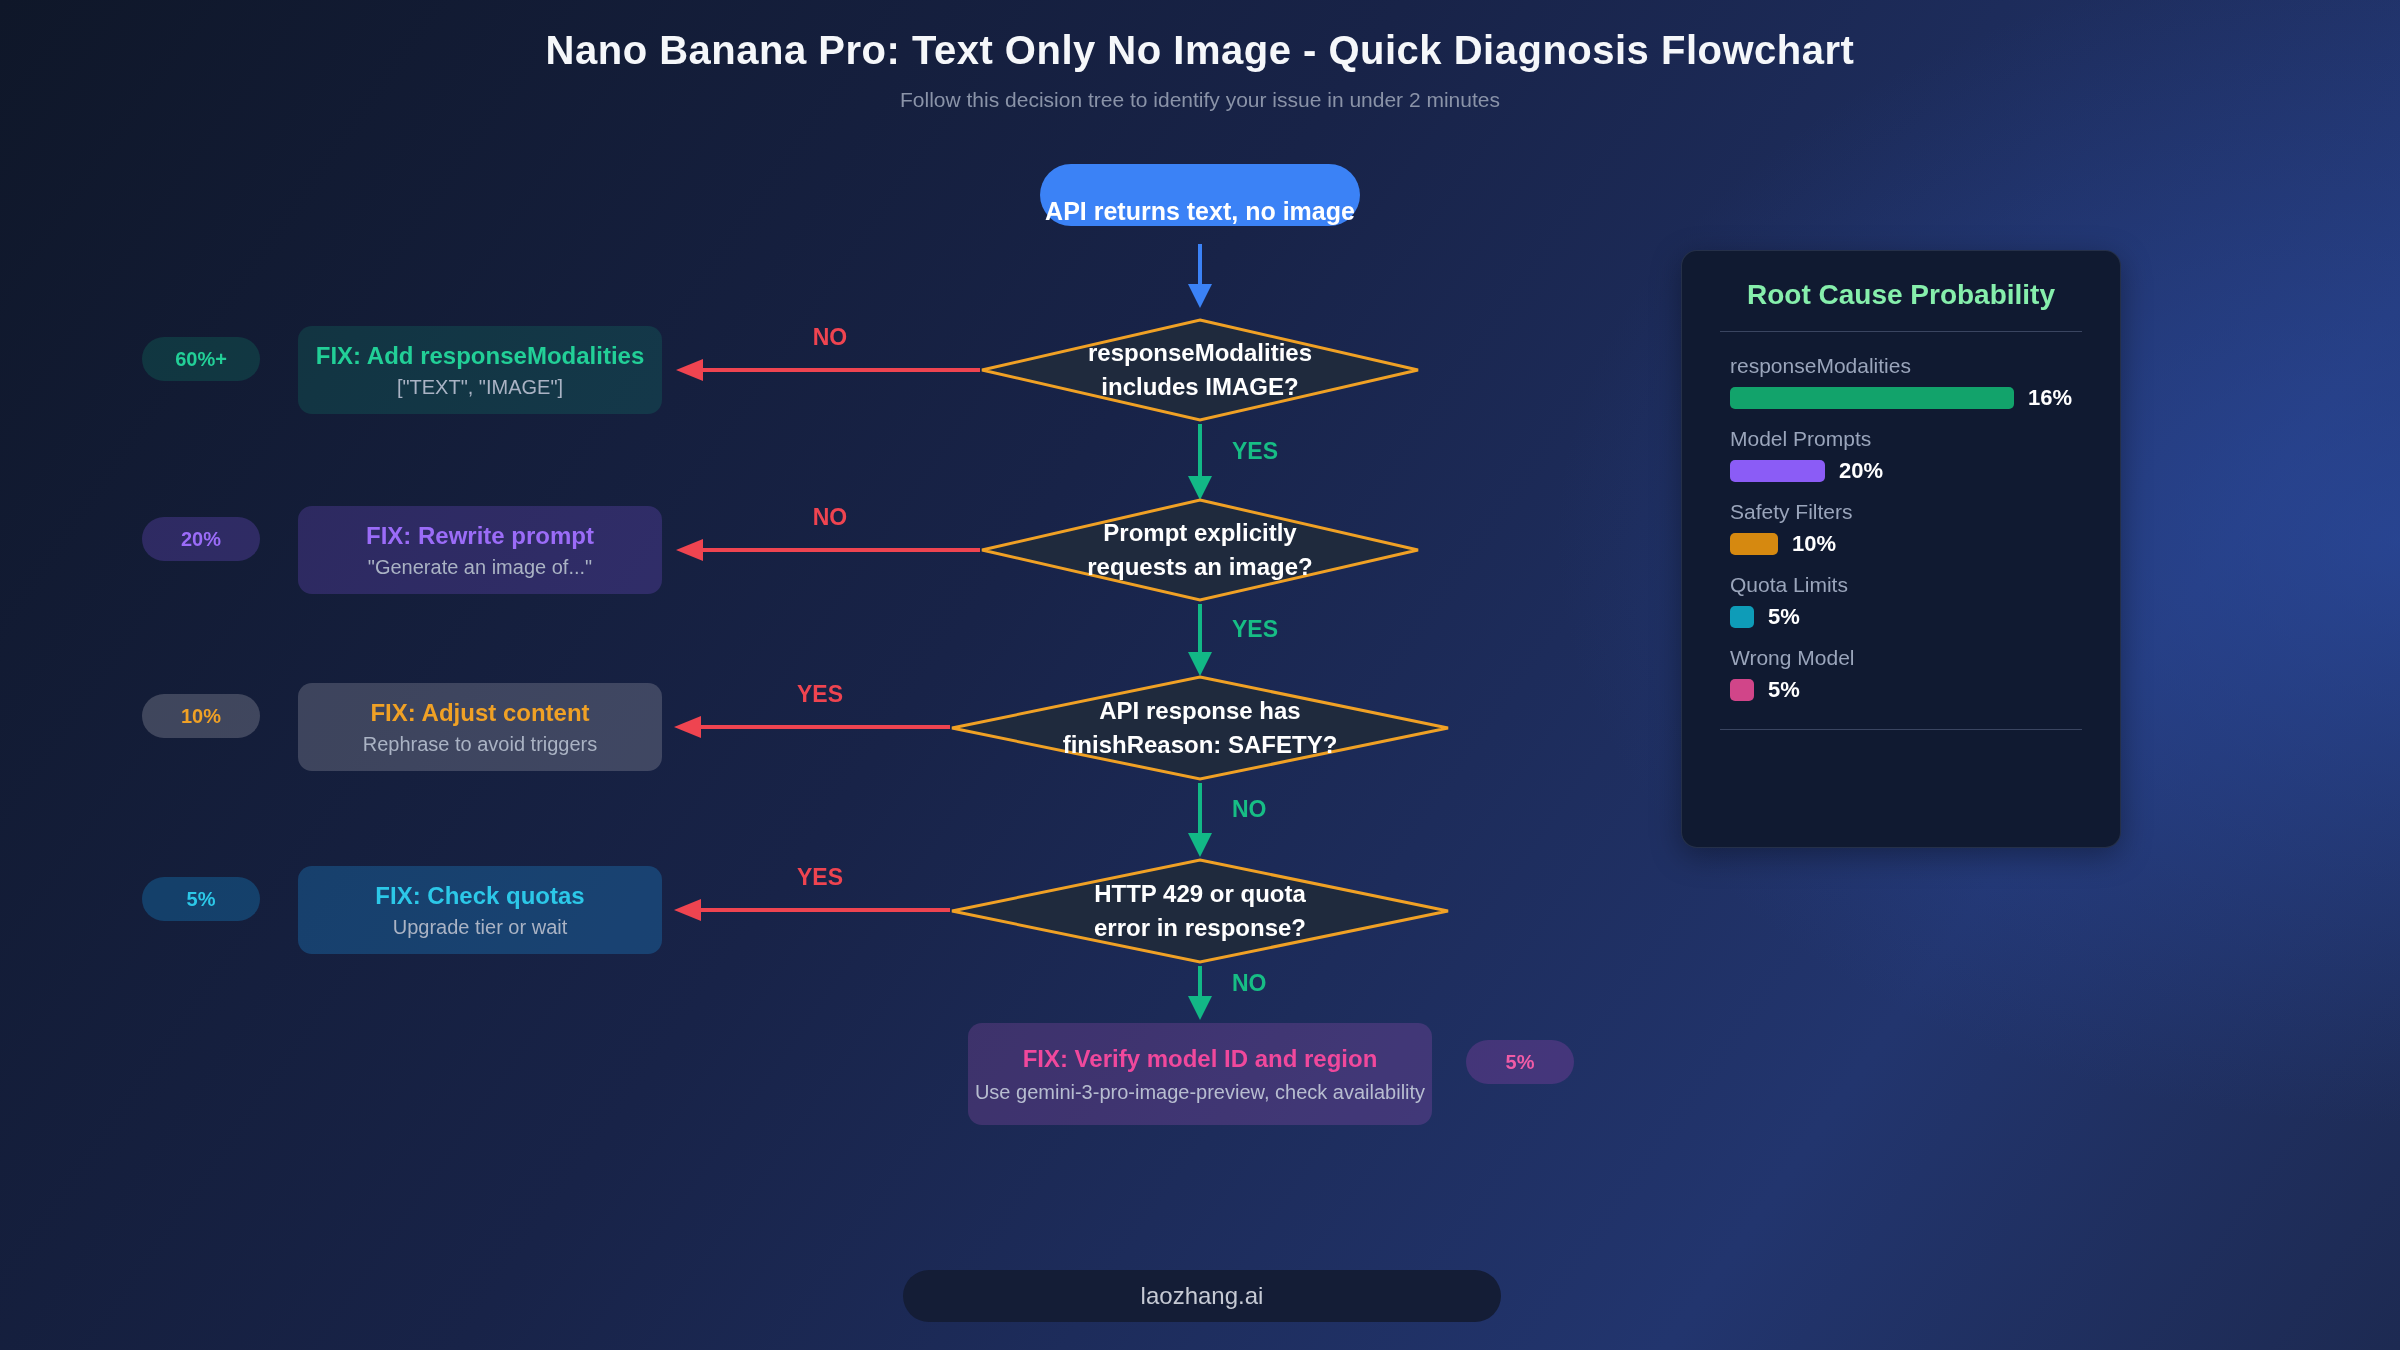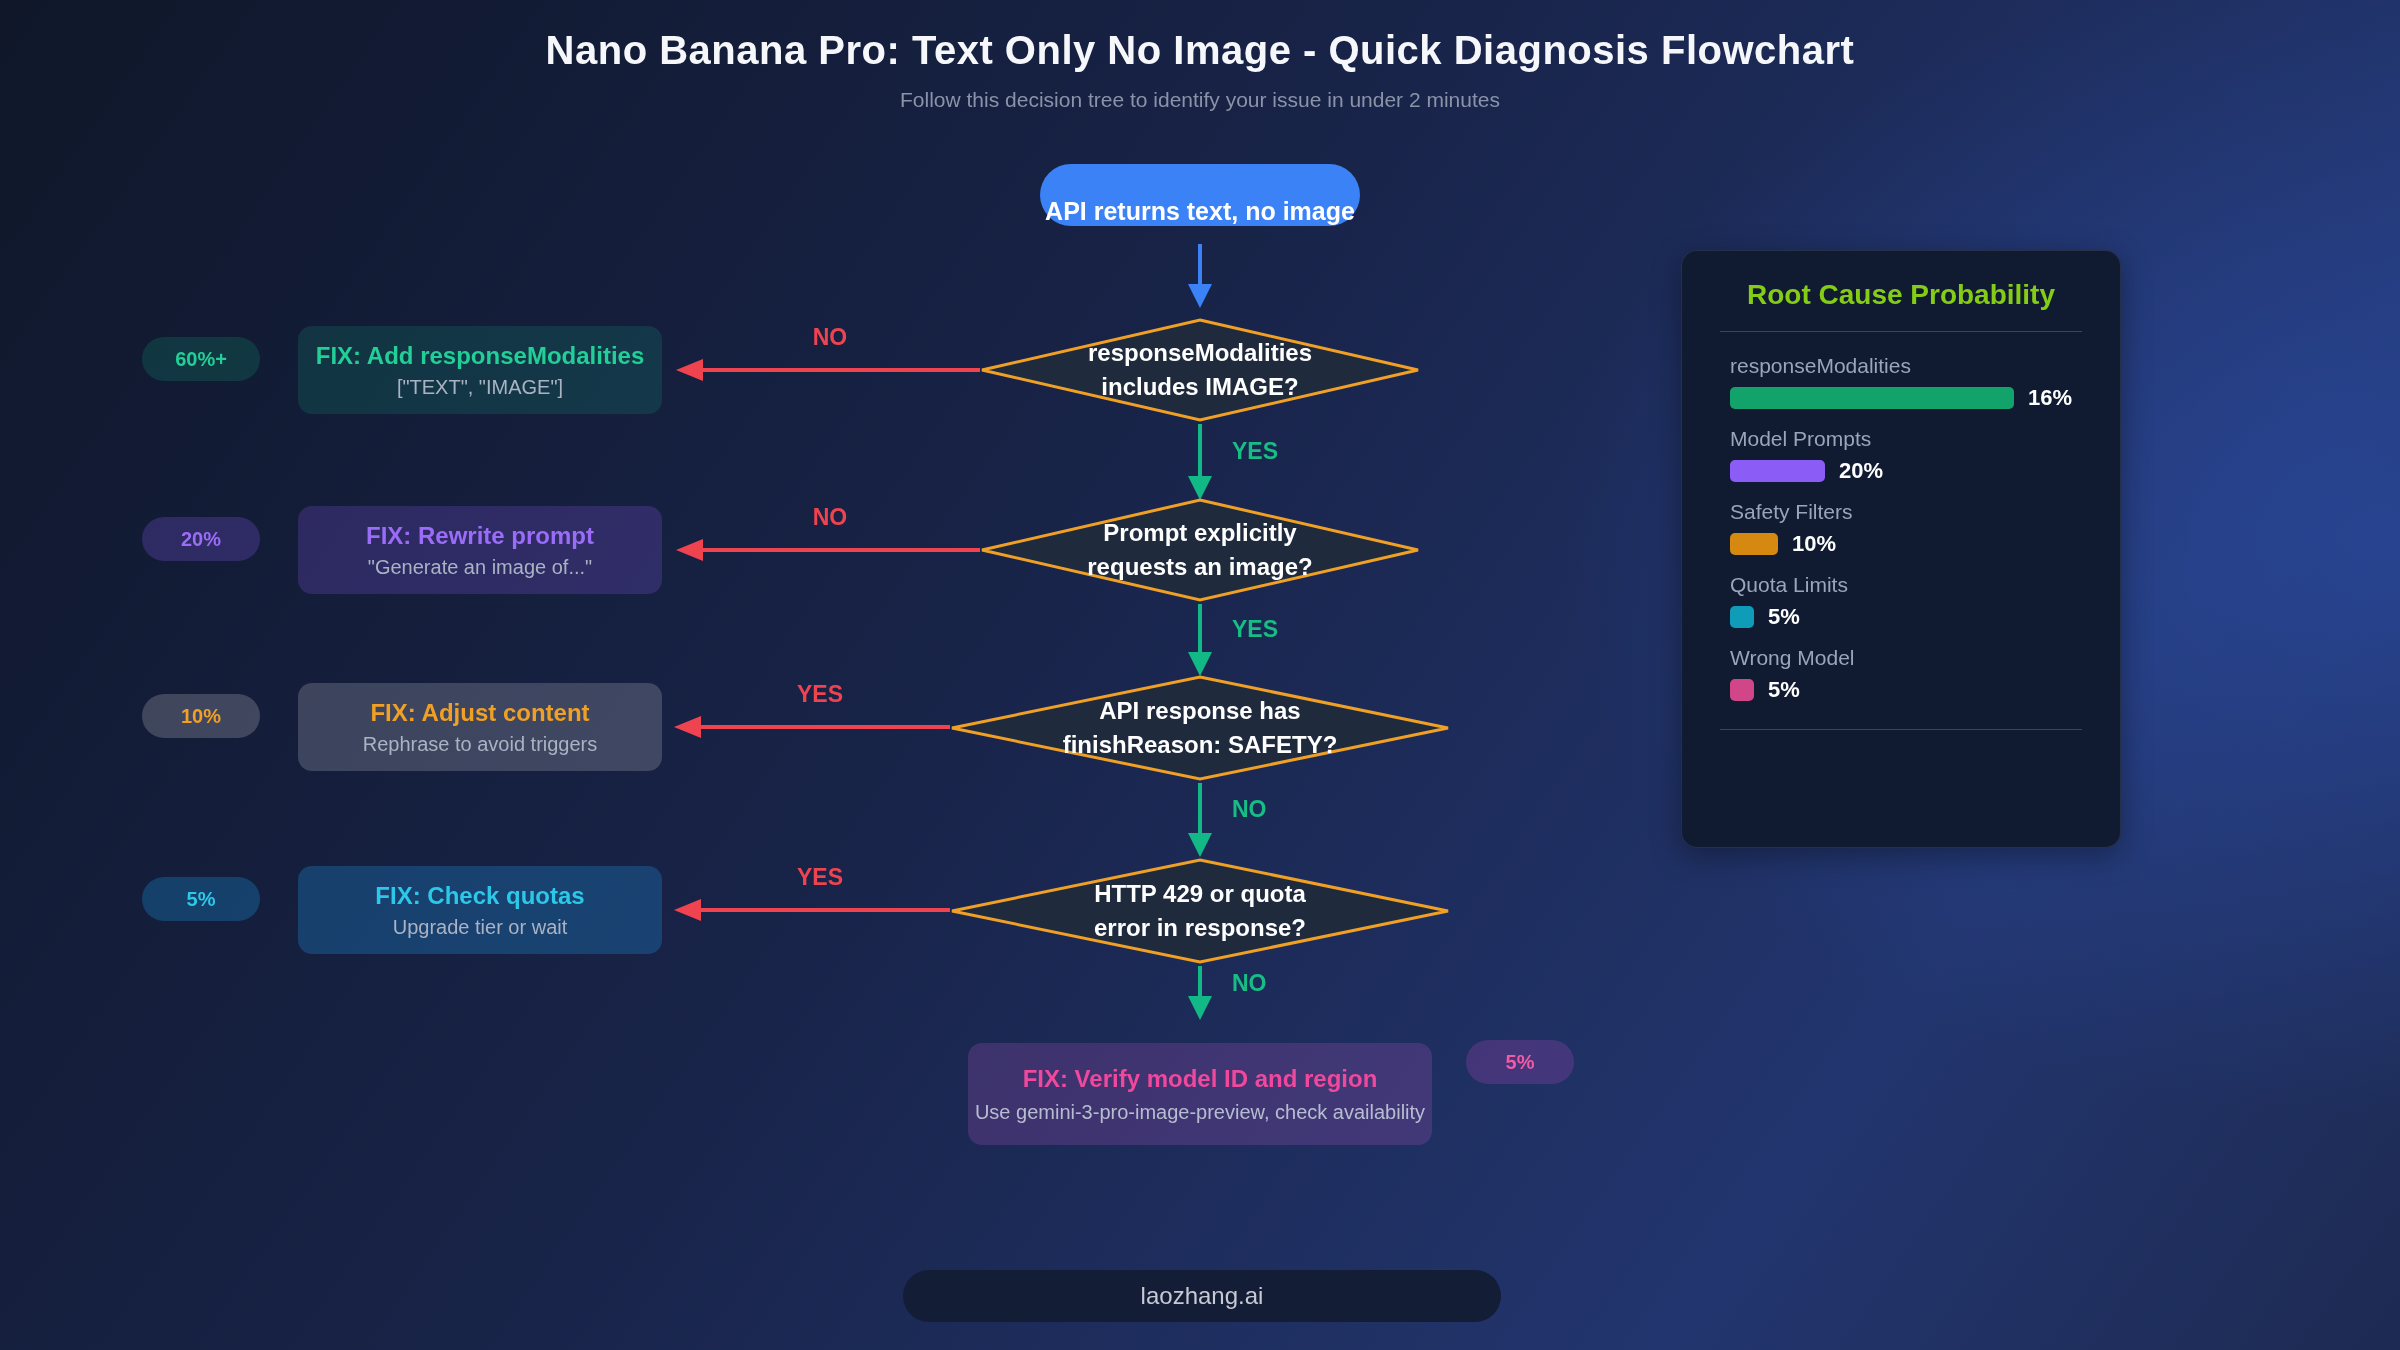--- a/index.html
+++ b/index.html
@@ -70,37 +70,37 @@
   .theme-orange .fix-title, .badge.theme-orange { color:#f0a125; }
   .badge.theme-orange { background:rgba(160,160,172,0.32); }
 
   .theme-cyan   { background:rgba(30,144,220,0.30); }
   .theme-cyan .fix-title, .badge.theme-cyan { color:#2cc8e8; }
   .badge.theme-cyan { background:rgba(22,120,185,0.38); }
 
   .final-box {
     left:968px; top:1023px; width:464px; height:102px; border-radius:14px;
     background:rgba(205,95,215,0.20);
-    display:flex; flex-direction:column; align-items:center; justify-content:center; gap:8px; text-align:center;margin-top:20px;
+    display:flex; flex-direction:column; align-items:center; justify-content:center; gap:8px; text-align:center;
   }
   .final-title { font-size:24px; font-weight:bold; color:#f0489c; }
   .final-sub { font-size:20px; color:#b7bdd0; }
   .badge-final {
     left:1466px; top:1040px; width:108px; height:44px; border-radius:22px;
     background:rgba(180,70,190,0.25); color:#f05ba6;
     display:flex; align-items:center; justify-content:center; font-size:20px; font-weight:bold;
   }
 
   .panel {
     left:1681px; top:250px; width:440px; height:598px; border-radius:16px;
     background:#101a31; border:1px solid rgba(150,165,200,0.16);
     box-shadow:0 8px 30px rgba(0,0,0,0.35);
     padding:28px 48px 0 48px;
   }
-  .panel-title { text-align:center; font-size:28px; font-weight:bold; color:#84cc16; }
+  .panel-title { text-align:center; font-size:28px; font-weight:bold; color:#86efac; }
   .panel-divider { height:1px; background:#3a4560; margin:20px -10px 22px -10px; }
   .prob-item { margin-bottom:16px; }
   .prob-label { font-size:21px; color:#9aa5bb; margin-bottom:7px; }
   .prob-bar-row { display:flex; align-items:center; gap:14px; }
   .prob-bar { height:22px; border-radius:5px; }
   .prob-value { font-size:22px; font-weight:bold; color:#fff; }
   .panel-note {
     margin:26px auto 0 auto; max-width:300px; text-align:center;
     font-size:24px; font-weight:bold; color:#3e70e8; line-height:1.35; white-space:pre-line;
   }

